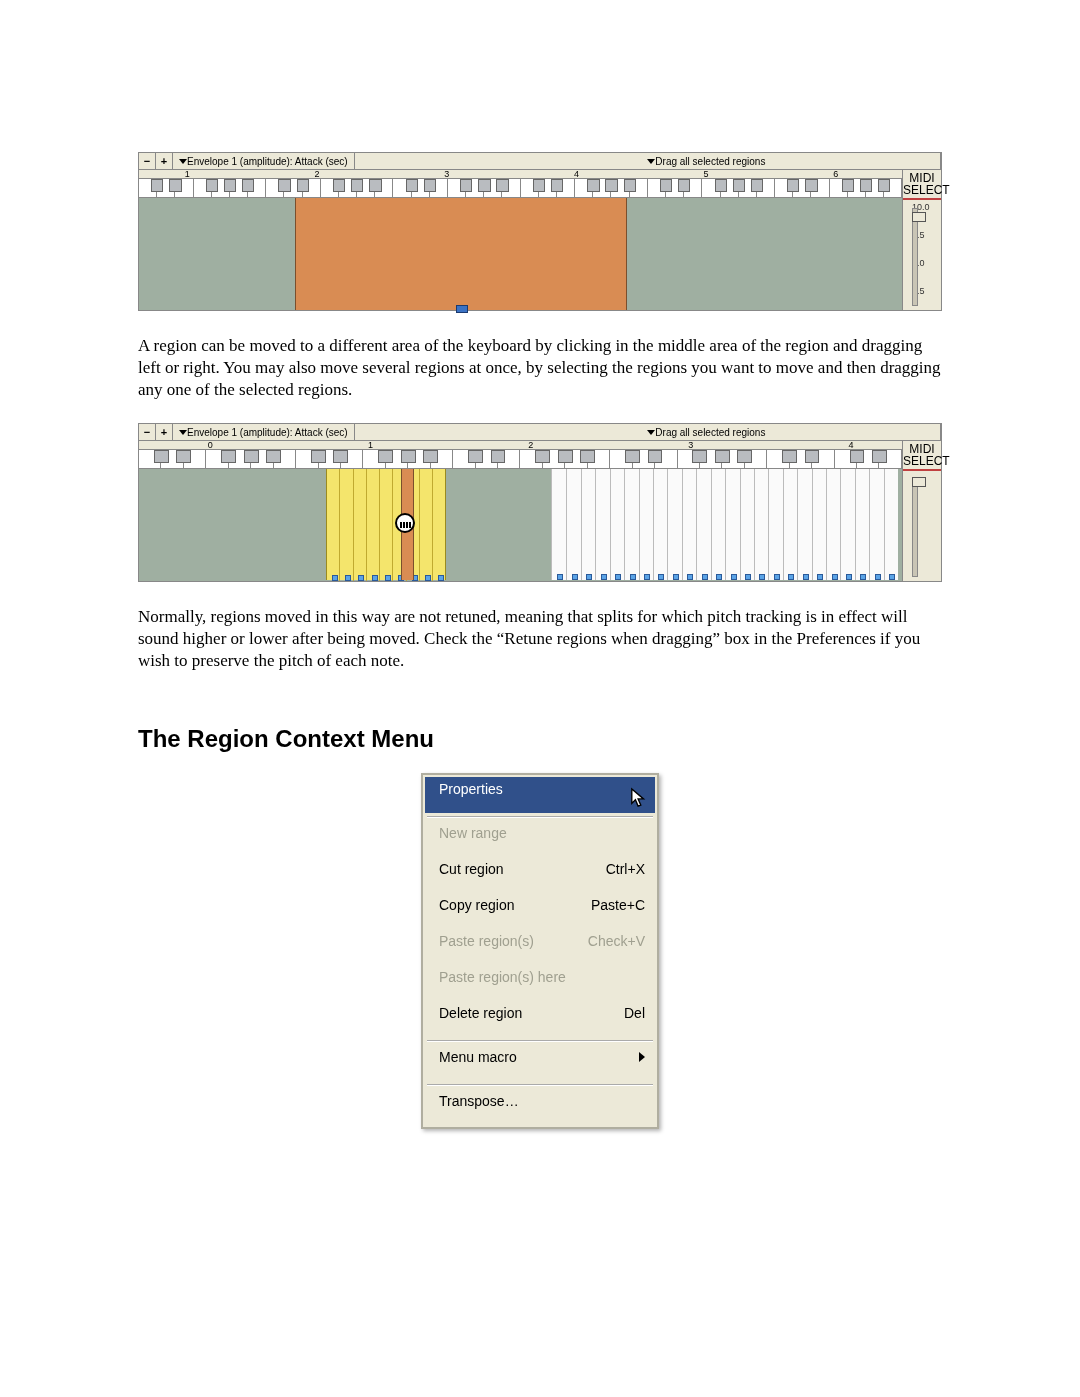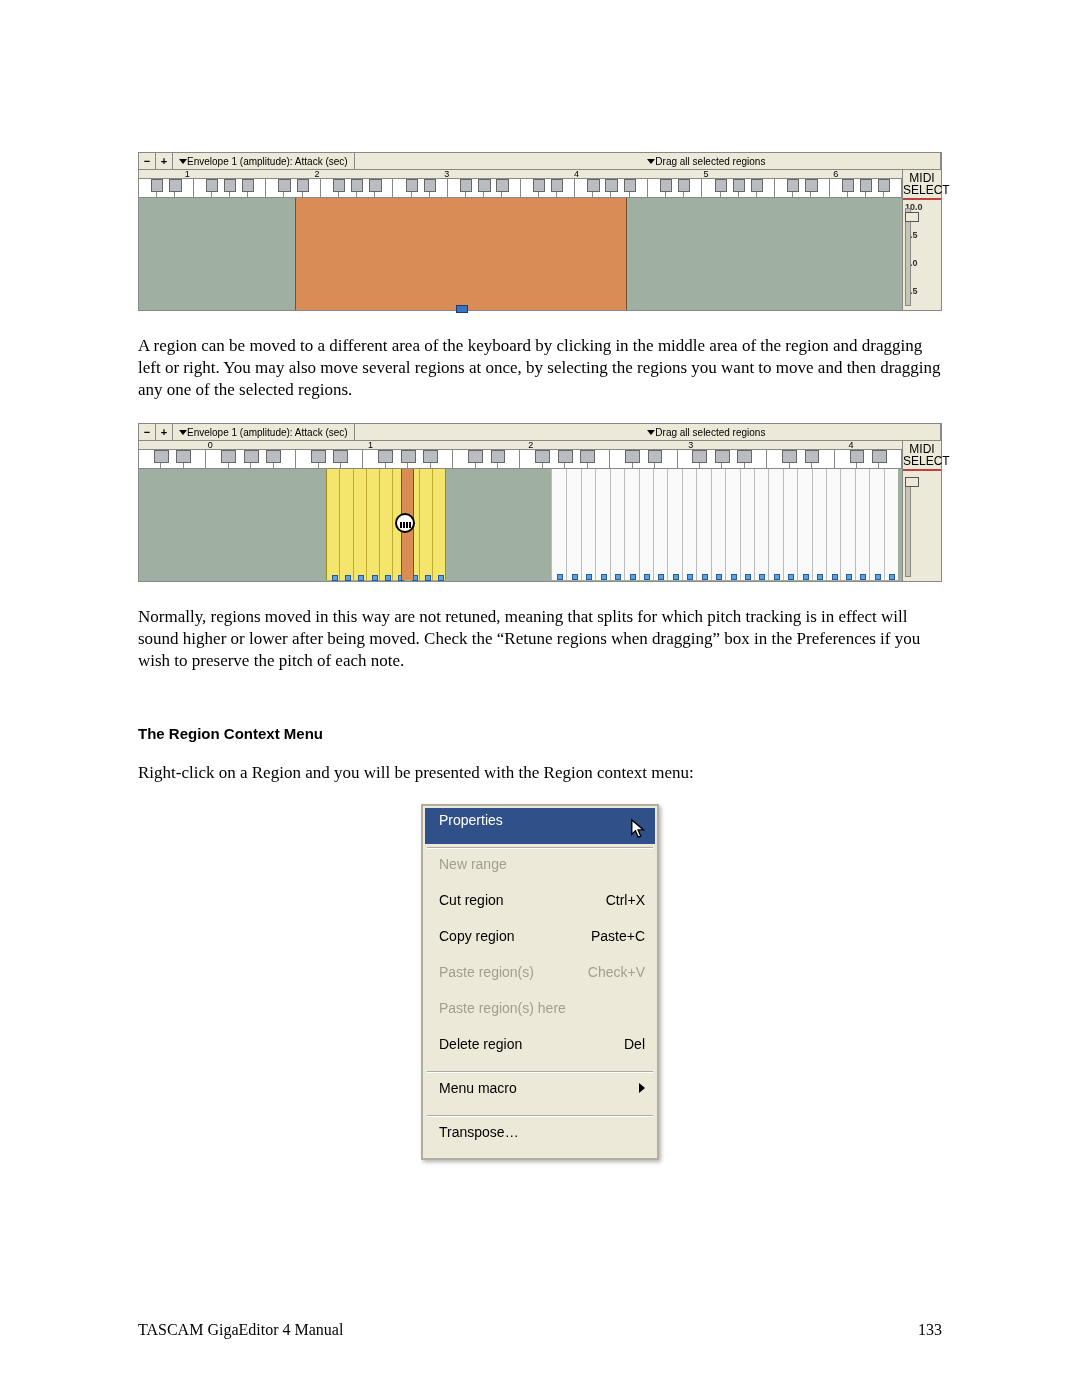--- a/index.html
+++ b/index.html
@@ -16,24 +16,24 @@
     box-sizing: border-box;
     padding: 130px 138px 0 138px;
   }
   .body-text {
     font-size: 17px;
     line-height: 1.3;
     margin-bottom: 20px;
   }
   .heading {
     font-family: "Trebuchet MS", Arial, sans-serif;
-    font-size: 15px;
+    font-size: 24px;
     font-weight: bold;
     margin-top: 52px;
-    margin-bottom: 20px;
+    margin-bottom: 14px;
   }
   .footer {
     position: absolute;
     bottom: 58px;
     left: 138px;
     right: 138px;
     display: flex;
     justify-content: space-between;
     font-size: 16px;
   }
@@ -212,21 +212,21 @@
     width: 100%;
   }
   .scale-labels {
     flex:1;
     width:100%;
     position:relative;
     font-size:9px;
     color:#333;
     border-left: none;
   }
-  .scale-labels div { position:absolute; left:2px;font-weight:bold; }
+  .scale-labels div { position:absolute; left:9px; }
   .slider-track {
     position:absolute; right:5px; top:8px; bottom:4px; width:4px;
     background:#c9c5b5; border:1px solid #888;
   }
   .slider-thumb {
     position:absolute; right:2px; width:12px; height:8px;
     background:#ece9d8; border:1px solid #555;
   }
 
   
@@ -617,21 +617,20 @@
           <div class="slider-thumb" style="top:6px;"></div>
         </div>
       </div>
     </div>
   </div>
 
   <div class="body-text">Normally, regions moved in this way are not retuned, meaning that splits for which pitch tracking is in effect will sound higher or lower after being moved.  Check the “Retune regions when dragging” box in the Preferences if you wish to preserve the pitch of each note.</div>
 
   <div class="heading">The Region Context Menu</div>
 
-  <div class="body-text">Right-click on a Region and you will be presented with the Region context menu:</div>
 
   <div class="ctx-wrap">
     <div class="ctx-menu">
       <div class="ctx-item highlight">
         <span>Properties</span>
       </div>
       <div class="ctx-sep"></div>
       <div class="ctx-item disabled">
         <span>New range</span>
       </div>
@@ -664,17 +663,13 @@
         <span>Transpose…</span>
       </div>
     </div>
     <div class="ctx-cursor">
       <svg viewBox="0 0 20 24">
           <polygon points="2,2 2,18 6,14 9,21 12,20 9,13 15,13" fill="#fff" stroke="#000" stroke-width="1.5"></polygon>
         </svg>
     </div>
   </div>
 
-  <div class="footer">
-    <span>TASCAM GigaEditor 4 Manual</span>
-    <span>133</span>
-  </div>
 </div>
 
 </body></html>

